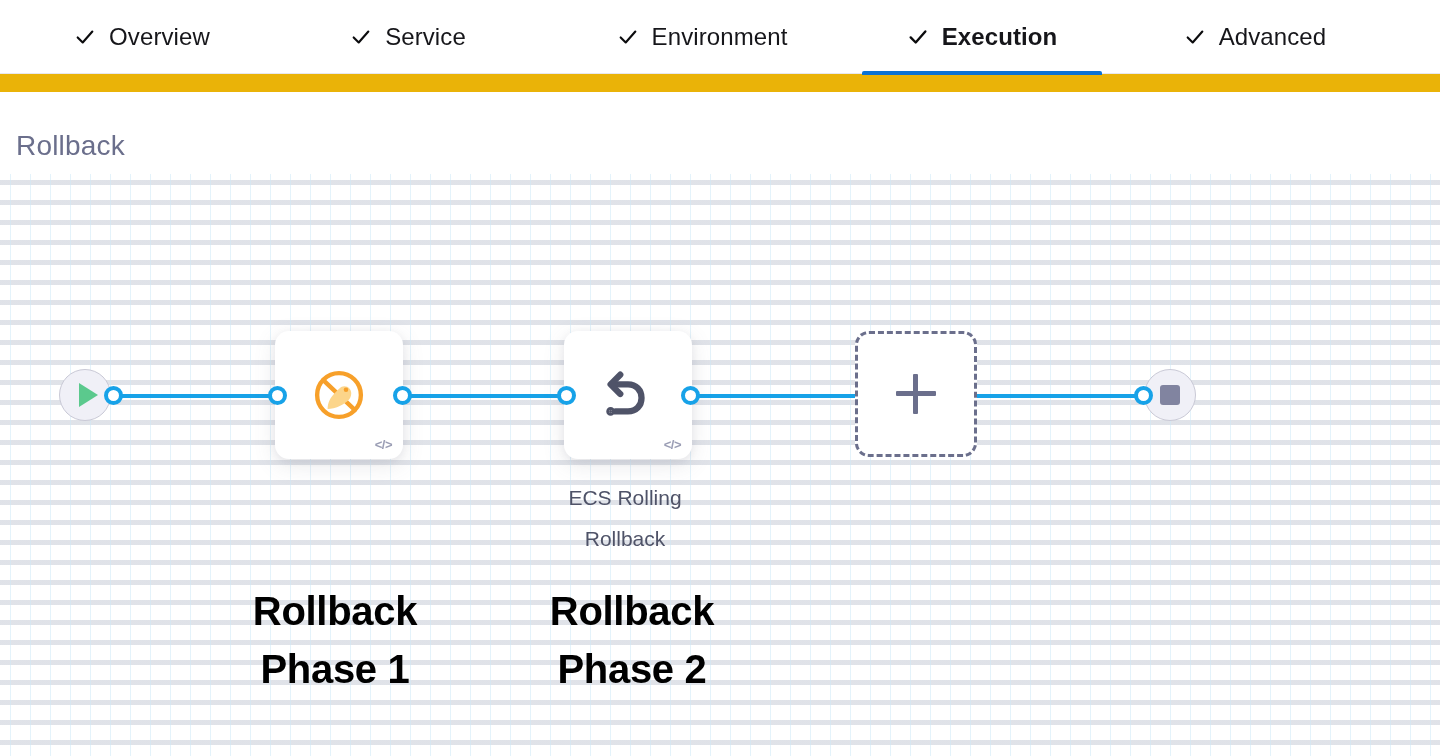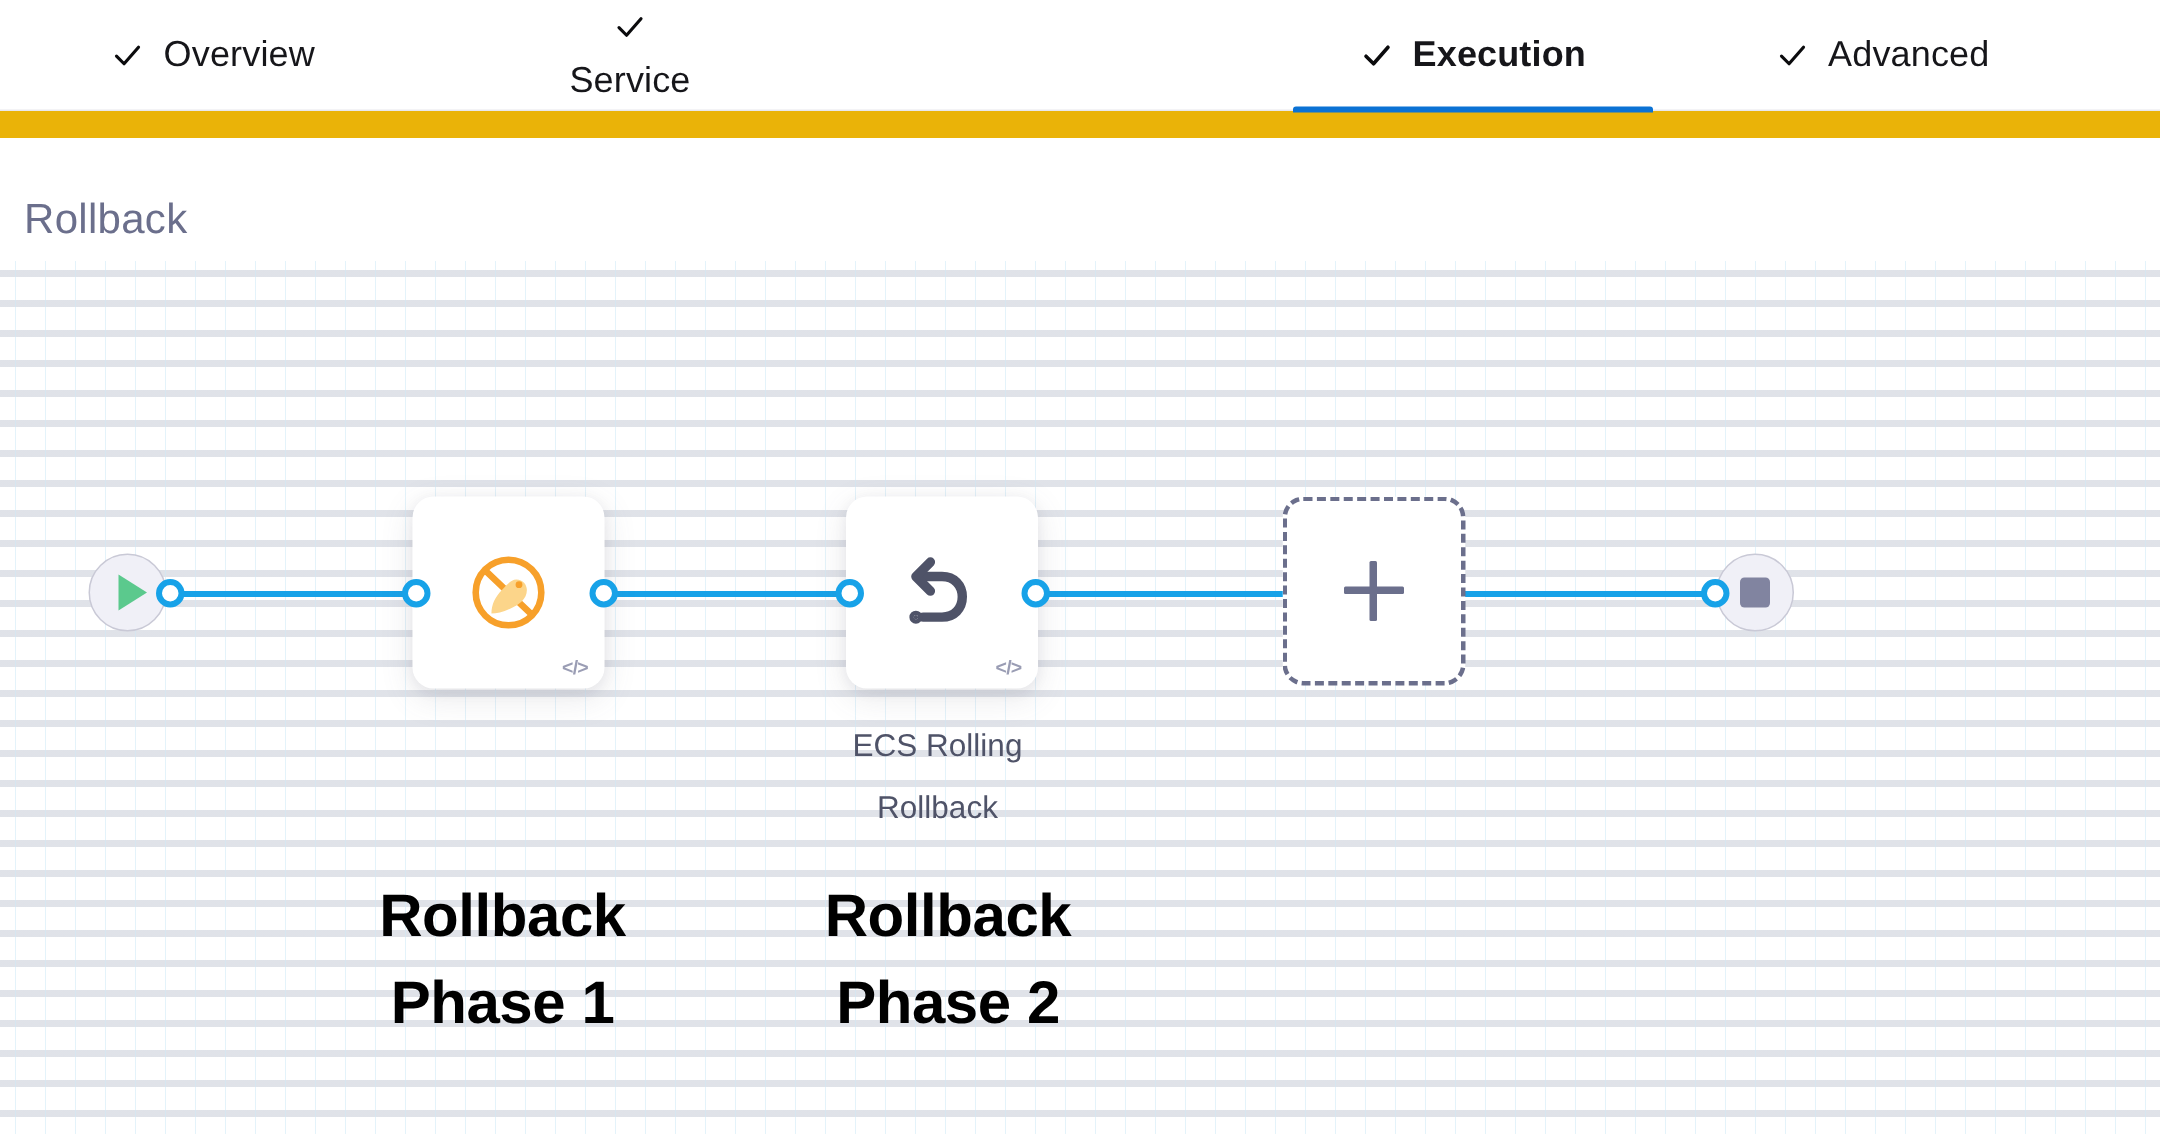--- a/index.html
+++ b/index.html
@@ -70,21 +70,21 @@
     bottom: -1px;
     height: 4px;
     border-radius: 2px 2px 0 0;
     background: #0b72d4;
     display: none;
   }
   .tab.active .underline { display: block; }
 
   
   .tab-overview    { position: absolute; left: 42px;  width: 200px; }
-  .tab-service     { position: absolute; left: 330px; width: 180px; flex-direction: column; }
+  .tab-service     { position: absolute; left: 318px; width: 180px; }
   .tab-environment { position: absolute; left: 582px; width: 240px; }
   .tab-execution   { position: absolute; left: 862px; width: 240px; }
   .tab-advanced    { position: absolute; left: 1145px;width: 220px; }
 
   
   .canvas {
     position: absolute;
     top: 92px;
     left: 0;
     width: 1440px;
@@ -314,20 +314,29 @@
     <div class="tab tab-service">
       <span class="check">
         <svg viewBox="0 0 24 24" fill="none" stroke="currentColor" stroke-width="2.3" stroke-linecap="round" stroke-linejoin="round">
             <path d="M4 12.5 L9.5 18 L20 6"></path>
           </svg>
       </span>
       <span class="tab-label">Service</span>
 
     </div>
 
+    <div class="tab tab-environment">
+      <span class="check">
+        <svg viewBox="0 0 24 24" fill="none" stroke="currentColor" stroke-width="2.3" stroke-linecap="round" stroke-linejoin="round">
+            <path d="M4 12.5 L9.5 18 L20 6"></path>
+          </svg>
+      </span>
+      <span class="tab-label">Environment</span>
+
+    </div>
 
     <div class="tab tab-advanced">
       <span class="check">
         <svg viewBox="0 0 24 24" fill="none" stroke="currentColor" stroke-width="2.3" stroke-linecap="round" stroke-linejoin="round">
             <path d="M4 12.5 L9.5 18 L20 6"></path>
           </svg>
       </span>
       <span class="tab-label">Advanced</span>
 
     </div>

